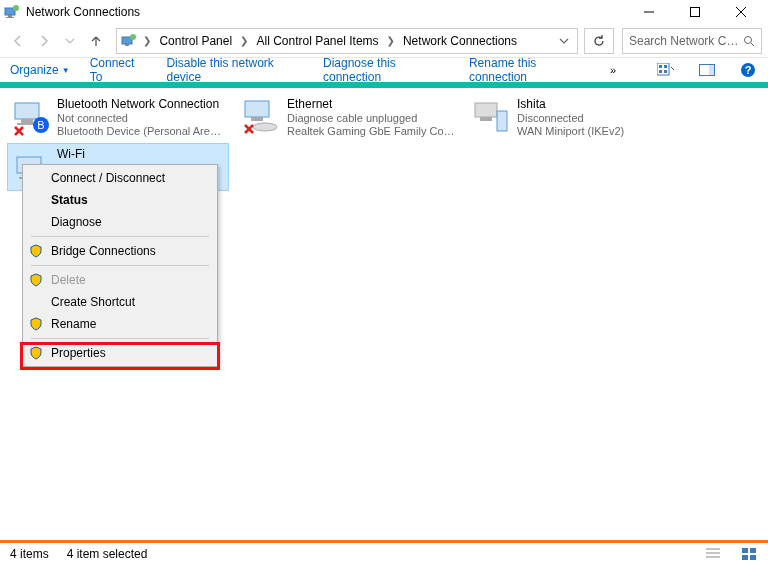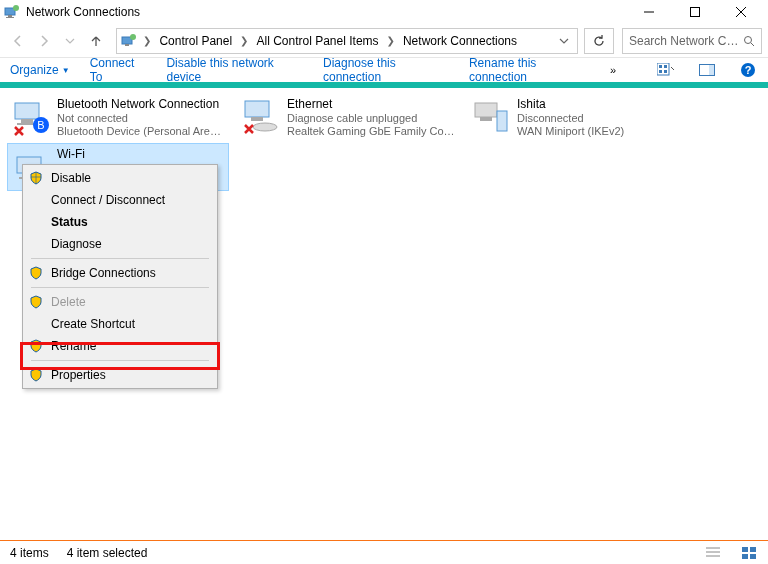--- a/index.html
+++ b/index.html
@@ -46,21 +46,21 @@
   
   .ctxmenu { position: absolute; width: 196px; background: #f0f0f0; border: 1px solid #b0b0b0; box-shadow: 2px 2px 4px rgba(0,0,0,0.2); padding: 2px 0; }
   .ctxitem { height: 22px; display: flex; align-items: center; padding: 0 8px 0 28px; font-size: 12px; position: relative; cursor: default; }
   .ctxitem.disabled { color: #999; }
   .ctxitem.bold { font-weight: 600; }
   .ctxitem .shield { position: absolute; left: 6px; width: 14px; height: 14px; }
   .ctxsep { height: 1px; background: #ccc; margin: 3px 8px; }
   .ctx-highlight { position: absolute; border: 3px solid #e11; pointer-events: none; }
 
   
-  .statusbar { position: absolute; bottom: 0; left: 0; right: 0; height: 24px; display: flex; align-items: center; padding: 0 10px; border-top: 1px solid #f97316; font-size: 12px; color: #000; gap: 18px; }
+  .statusbar { position: absolute; bottom: 0; left: 0; right: 0; height: 24px; display: flex; align-items: center; padding: 0 10px; border-top: 3px solid #f97316; font-size: 12px; color: #000; gap: 18px; }
   .status-spacer { flex: 1; }
   .view-btn { width: 18px; height: 18px; display: flex; align-items: center; justify-content: center; }
 
   
   svg { display: block; }
 </style>
 </head>
 <body>
 
 <div class="titlebar">
@@ -246,30 +246,20 @@
         <rect x="8" y="30" width="20" height="2" fill="#aaa"></rect>
       </svg>
     </div>
     <div class="adapter-text">
       <span class="name">Wi-Fi</span>
     </div>
   </div>
 
   <div class="ctxmenu" style="left:22px; top:76px;">
     <div class="ctxitem">
-      <span class="shield">
-          <svg width="14" height="14" viewBox="0 0 14 14">
-            <path d="M7 1 L12 3 V7 C12 10 9 12 7 13 C5 12 2 10 2 7 V3 Z" fill="#fdc500" stroke="#1a5fa0"></path>
-            <path d="M7 1 L7 13" stroke="#1a5fa0" stroke-width="0.6"></path>
-            <path d="M2 6 L12 6" stroke="#1a5fa0" stroke-width="0.6"></path>
-          </svg>
-        </span>
-      <span>Disable</span>
-    </div>
-    <div class="ctxitem">
         <span>Connect / Disconnect</span>
       </div>
     <div class="ctxitem bold">
         <span>Status</span>
       </div>
     <div class="ctxitem">
         <span>Diagnose</span>
       </div>
     <div class="ctxsep"></div>
     <div class="ctxitem">

